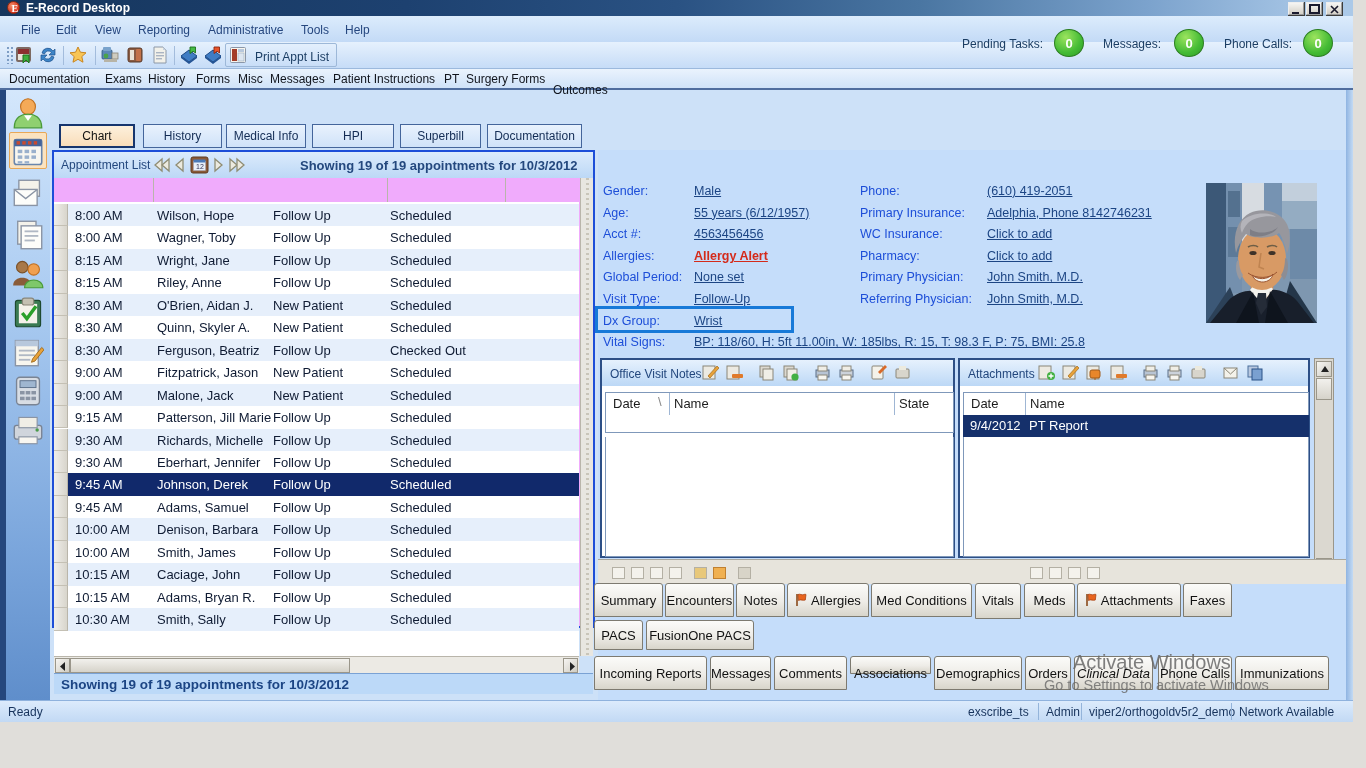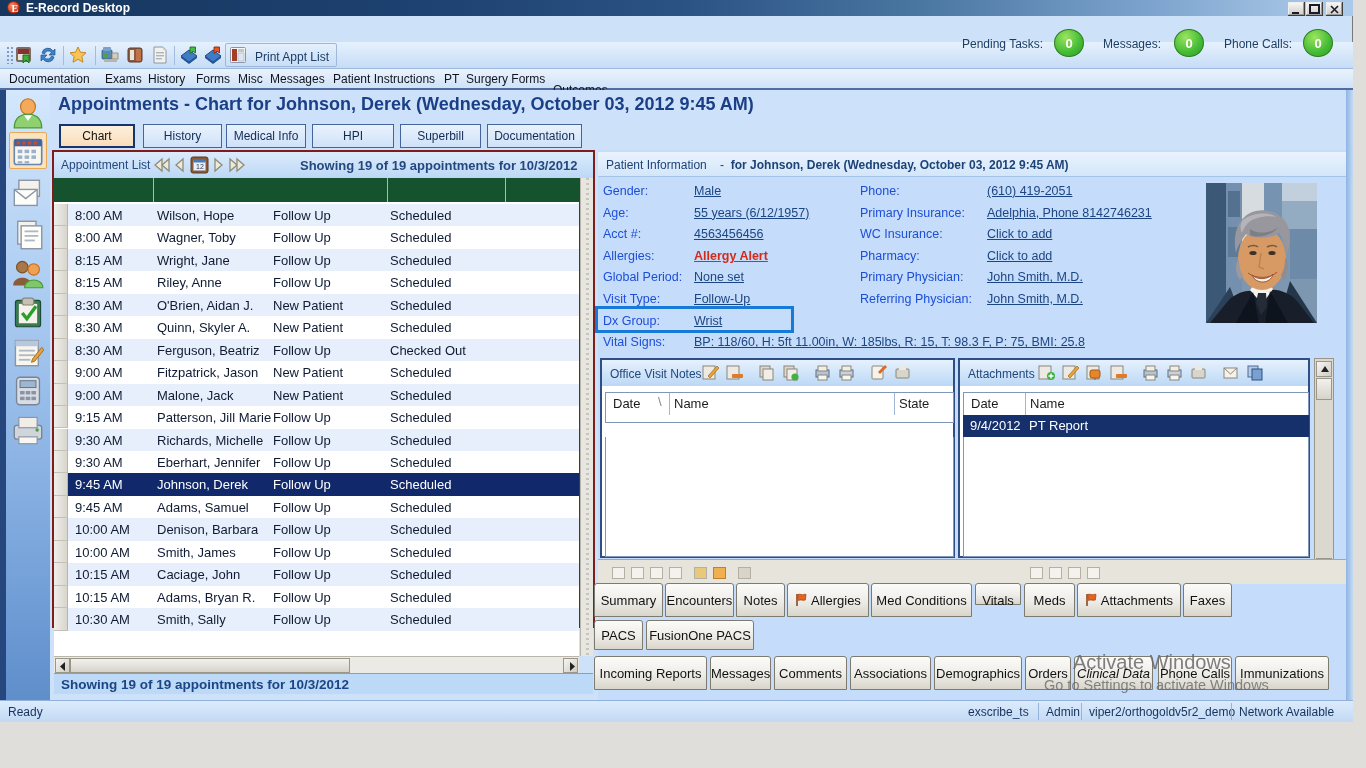--- a/index.html
+++ b/index.html
@@ -27,21 +27,21 @@
 #menubar2 span { position:absolute; top:3px; font-size:12px; color:#10141c; }
 #frameL { position:absolute; left:0; top:90px; width:6px; height:610px; background:#25477d; }
 #frameR { position:absolute; left:1346px; top:90px; width:7px; height:610px; background:linear-gradient(90deg,#8fb4e2,#c3daf4); }
 #sidebar { position:absolute; left:6px; top:90px; width:44px; height:610px;
   background:linear-gradient(180deg,#d4e7fc 0%,#aacbf1 35%,#7ba6dc 75%,#5f8ecb 100%); }
 .sbicon { position:absolute; left:6px; width:32px; height:32px; }
 #mainhdr { position:absolute; left:50px; top:90px; width:1296px; height:34px; background:#cde1fa;}
 #mainhdr .t { position:absolute; left:8px; top:4px; font-size:18px; font-weight:bold; color:#1b3f87;}
 .toptab { position:absolute; top:124px; height:24px; background:linear-gradient(180deg,#e9f2fd,#cfe2f9); border:1px solid #44659b; font-size:12px; color:#132c54; text-align:center; line-height:22px; }
 .toptab.sel { background:linear-gradient(180deg,#fdf0dc,#f9ddba); border:2px solid #16356e; color:#111; line-height:20px;}
-#lpanel { position:absolute; left:52px; top:150px; width:543px; height:478px; border:2px solid #7f1d1d; background:#14532d; }
+#lpanel { position:absolute; left:52px; top:150px; width:543px; height:478px; border:2px solid #1d4ed8; background:#f0abfc; }
 #aptbar { position:absolute; left:0; top:0; width:539px; height:26px; background:linear-gradient(180deg,#dcebfc,#bcd8f6); }
 #aptbar .lbl { position:absolute; left:7px; top:6px; font-size:12px; color:#24487e; }
 #aptbar .showing { position:absolute; left:246px; top:6px; font-size:13px; font-weight:bold; color:#24487e; }
 #apthead { position:absolute; left:0; top:26px; width:525px; height:24px; background:linear-gradient(180deg,#f4f3ef,#dad7cd); border-bottom:1px solid #b0aca0;}
 #apthead .col { position:absolute; top:4px; font-size:13px; color:#1c1c1c; }
 .ddbtn { position:absolute; top:3px; width:17px; height:17px; background:linear-gradient(180deg,#f0efeb,#cdc9bf); border:1px solid #8f8b80; }
 .ddbtn:after { content:""; position:absolute; left:4px; top:6px; border:4px solid transparent; border-top:5px solid #1a1a1a; }
 .sorttri { position:absolute; top:9px; width:0; height:0; border:5px solid transparent; border-bottom:7px solid #e8e6e0; }
 .colline { position:absolute; width:1px; background:#b9b5aa; }
 #aptrows { position:absolute; left:0; top:50px; width:525px; height:454px; background:#fff; }
@@ -55,21 +55,21 @@
 #rpanel { position:absolute; left:598px; top:150px; width:748px; height:550px; background:#c5ddfa; }
 #pihdr { position:absolute; left:0; top:2px; width:748px; height:25px; background:linear-gradient(180deg,#eaf3fd,#d3e6fa); border-bottom:1px solid #a5c5e8; font-size:12px; color:#1d4278; padding-top:6px; }
 .pilabel { position:absolute; font-size:12.5px; color:#1d4ed8; }
 .pival { position:absolute; font-size:12.5px; color:#1c4584; text-decoration:underline; }
 .pival.red { color:#d42a1a; font-weight:bold;}
 #dxbox { position:absolute; left:-3px; top:156px; width:199px; height:27px; border:3px solid #1779d8; }
 #photo { position:absolute; left:608px; top:33px; width:111px; height:140px; }
 .npanel { position:absolute; top:208px; height:200px; border:2px solid #2d4f86; background:#fff; }
 .nphdr { position:absolute; left:0; top:0; width:100%; height:26px; background:linear-gradient(180deg,#e6f1fd,#bcd8f6); font-size:12px; color:#23477d; }
 .nicn { position:absolute; top:4px; width:17px; height:17px; }
-.nthead { position:absolute; left:3px; top:32px; height:31px; background:#fff; border:1px solid #7f98ba; font-size:13px; color:#1c1c1c; }
+.nthead { position:absolute; left:3px; top:32px; height:41px; background:#fff; border:1px solid #7f98ba; font-size:13px; color:#1c1c1c; }
 .ntsel { position:absolute; left:3px; top:55px; height:22px; background:#15306b; color:#fff; font-size:13px; }
 .ntbody { position:absolute; left:3px; top:77px; height:120px; background:#fff; border:1px solid #7f98ba; border-top:none; }
 .ncol { position:absolute; width:1px; background:#9fb6d4; }
 #nscroll { position:absolute; left:1314px; top:358px; width:20px; height:218px; background:#dbd8d0; border:1px solid #9a968a;}
 #graystrip { position:absolute; left:598px; top:559px; width:748px; height:25px; background:#e7e4dc; border-top:1px solid #a9a69c; }
 .gsq { position:absolute; top:7px; width:13px; height:12px; background:#f4f2ec; border:1px solid #b4b0a4; }
 .btab { position:absolute; background:linear-gradient(180deg,#fbfbf9 0%,#eeece7 55%,#d8d5cb 100%); border:1px solid #7d7a70; border-radius:3px 3px 0 0; font-size:13px; color:#111; text-align:center; z-index:10;}
 #statusbar { position:absolute; left:0; top:700px; width:1353px; height:22px; background:linear-gradient(180deg,#dcebfc,#c2d9f4); border-top:1px solid #8fb2dd; font-size:12px; color:#17335c; }
 #statusbar .seg { position:absolute; top:4px; }
 .segsep { position:absolute; top:2px; width:1px; height:17px; background:#94b4da; }
@@ -93,20 +93,29 @@
         <svg width="16" height="13">
           <rect x="3" y="2" width="9" height="8" fill="none" stroke="#1a1a2e" stroke-width="2"></rect>
         </svg>
       </div>
     <div class="winbtn" style="left:1326px;">
         <svg width="16" height="13">
           <path d="M4 3 L11 10 M11 3 L4 10" stroke="#1a1a2e" stroke-width="1.6"></path>
         </svg>
       </div>
   </div>
+  <div id="menubar">
+    <span style="left:21px;">File</span>
+    <span style="left:56px;">Edit</span>
+    <span style="left:95px;">View</span>
+    <span style="left:138px;">Reporting</span>
+    <span style="left:208px;">Administrative</span>
+    <span style="left:301px;">Tools</span>
+    <span style="left:345px;">Help</span>
+  </div>
   <div id="toolbar">
     <div style="position:absolute; left:7px; top:46px; margin-top:-42px;"></div>
     <div style="position:absolute; left:7px; top:5px; width:2px; height:17px; background:repeating-linear-gradient(180deg,#7e9dc4 0 2px,transparent 2px 4px);"></div>
     <div style="position:absolute; left:11px; top:5px; width:2px; height:17px; background:repeating-linear-gradient(180deg,#7e9dc4 0 2px,transparent 2px 4px);"></div>
     <svg class="ticn" style="left:15px;" viewBox="0 0 18 18">
         <rect x="1" y="1" width="15" height="15" rx="2" fill="#7d6a62"></rect>
         <rect x="3" y="3" width="11" height="5" fill="#8c2f2f"></rect>
         <rect x="3" y="8" width="11" height="6" fill="#e8e4da"></rect>
         <path d="M8 9 L14 9 L14 17 L11 14 L8 17 Z" fill="#3fae3f" stroke="#1c701c" stroke-width="1"></path>
       </svg>
@@ -251,23 +260,20 @@
           <rect x="17" y="19" width="4" height="3"></rect>
         </g>
       </svg>
     <svg class="sbicon" style="top:324px;" viewBox="0 0 28 28">
         <rect x="2" y="10" width="24" height="12" rx="2" fill="#d0d5dc" stroke="#7a8494" stroke-width="1.2"></rect>
         <rect x="6" y="3" width="16" height="9" fill="#f0eee6" stroke="#8a94a4" stroke-width="1"></rect>
         <rect x="6" y="20" width="16" height="6" fill="#f8f6f0" stroke="#8a94a4" stroke-width="1"></rect>
         <circle cx="22" cy="14" r="1.5" fill="#4a9a4a"></circle>
       </svg>
   </div>
-  <div id="mainhdr">
-      <div class="t">Appointments - Chart for Johnson, Derek (Wednesday, October 03, 2012 9:45 AM)</div>
-    </div>
   <div class="toptab sel" style="left:59px; width:76px;">Chart</div>
   <div class="toptab" style="left:143px; width:79px;">History</div>
   <div class="toptab" style="left:226px; width:80px;">Medical Info</div>
   <div class="toptab" style="left:312px; width:82px;">HPI</div>
   <div class="toptab" style="left:400px; width:81px;">Superbill</div>
   <div class="toptab" style="left:487px; width:95px;">Documentation</div>
 
   <div id="lpanel">
     <div id="aptbar">
       <span class="lbl">Appointment List</span>
@@ -432,21 +438,20 @@
           </svg></div>
       <div class="sbtn" style="left:509px; top:1px; width:15px; height:15px;"><svg width="15" height="15">
             <path d="M6 3 L11 7.5 L6 12 Z" fill="#222"></path>
           </svg></div>
       <div class="sthumb" style="left:16px; top:1px; width:280px; height:15px;"></div>
     </div>
     <div id="aptfoot">Showing 19 of 19 appointments for 10/3/2012</div>
   </div>
 
   <div id="rpanel">
-    <div id="pihdr"><span style="margin-left:8px;">Patient Information&nbsp;&nbsp;&nbsp;&nbsp;-&nbsp;&nbsp;<b>for Johnson, Derek (Wednesday, October 03, 2012 9:45 AM)</b></span></div>
     <div id="pigrid">
         <span class="pilabel" style="left:5px; top:34px;">Gender:</span>
         <span class="pival" style="left:96px; top:34px;">Male</span>
         <span class="pilabel" style="left:5px; top:55.6px;">Age:</span>
         <span class="pival" style="left:96px; top:55.6px;">55 years (6/12/1957)</span>
         <span class="pilabel" style="left:5px; top:77.2px;">Acct #:</span>
         <span class="pival" style="left:96px; top:77.2px;">4563456456</span>
         <span class="pilabel" style="left:5px; top:98.80000000000001px;">Allergies:</span>
         <span class="pival red" style="left:96px; top:98.80000000000001px;">Allergy Alert</span>
         <span class="pilabel" style="left:5px; top:120.4px;">Global Period:</span>
@@ -640,33 +645,33 @@
   </div>
   <div id="btabs">
       <div class="btab" style="left:594px; top:583px; width:69px; height:34px; line-height:33px;">Summary</div>
       <div class="btab" style="left:665px; top:583px; width:69px; height:34px; line-height:33px;">Encounters</div>
       <div class="btab" style="left:736px; top:583px; width:49px; height:34px; line-height:33px;">Notes</div>
       <div class="btab" style="left:787px; top:583px; width:82px; height:34px; line-height:33px;"><svg width="13" height="14" viewBox="0 0 13 14" style="vertical-align:-2px;">
           <path d="M2 1 L2 13" stroke="#8a4a1a" stroke-width="1.6"></path>
           <path d="M3 1.5 C5 0.5 7 2.5 9 1.5 C10 1 11 1.5 11 1.5 L10.3 7 C8 8 6 6 3.5 7.5 Z" fill="#e8641e" stroke="#a03a0a" stroke-width="0.7"></path>
         </svg> Allergies</div>
       <div class="btab" style="left:871px; top:583px; width:101px; height:34px; line-height:33px;">Med Conditions</div>
-      <div class="btab" style="left:975px; top:583px; width:46px; height:22px; line-height:33px;">Vitals</div>
+      <div class="btab" style="left:975px; top:583px; width:46px; height:36px; line-height:33px;">Vitals</div>
       <div class="btab" style="left:1024px; top:583px; width:51px; height:34px; line-height:33px;">Meds</div>
       <div class="btab" style="left:1077px; top:583px; width:104px; height:34px; line-height:33px;"><svg width="13" height="14" viewBox="0 0 13 14" style="vertical-align:-2px;">
           <path d="M2 1 L2 13" stroke="#8a4a1a" stroke-width="1.6"></path>
           <path d="M3 1.5 C5 0.5 7 2.5 9 1.5 C10 1 11 1.5 11 1.5 L10.3 7 C8 8 6 6 3.5 7.5 Z" fill="#e8641e" stroke="#a03a0a" stroke-width="0.7"></path>
         </svg> Attachments</div>
       <div class="btab" style="left:1183px; top:583px; width:49px; height:34px; line-height:33px;">Faxes</div>
       <div class="btab" style="left:594px; top:620px; width:49px; height:30px; line-height:29px;">PACS</div>
       <div class="btab" style="left:646px; top:620px; width:108px; height:30px; line-height:29px;">FusionOne PACS</div>
       <div class="btab" style="left:594px; top:656px; width:113px; height:34px; line-height:33px;">Incoming Reports</div>
       <div class="btab" style="left:710px; top:656px; width:61px; height:34px; line-height:33px;">Messages</div>
       <div class="btab" style="left:774px; top:656px; width:73px; height:34px; line-height:33px;">Comments</div>
-      <div class="btab" style="left:850px; top:656px; width:81px; height:34px; line-height:33px;">Associations</div>
+      <div class="btab" style="left:850px; top:656px; width:81px; height:18px; line-height:33px;">Associations</div>
       <div class="btab" style="left:934px; top:656px; width:88px; height:34px; line-height:33px;">Demographics</div>
       <div class="btab" style="left:1025px; top:656px; width:46px; height:34px; line-height:33px;">Orders</div>
       <div class="btab" style="left:1074px; top:656px; width:79px; height:34px; line-height:33px;font-style:italic;">Clinical Data</div>
       <div class="btab" style="left:1158px; top:656px; width:74px; height:34px; line-height:33px;">Phone Calls</div>
       <div class="btab" style="left:1235px; top:656px; width:94px; height:34px; line-height:33px;">Immunizations</div>
     </div>
   <div id="wm">Activate Windows</div>
   <div id="wm2">Go to Settings to activate Windows</div>
 
   <div id="statusbar">

